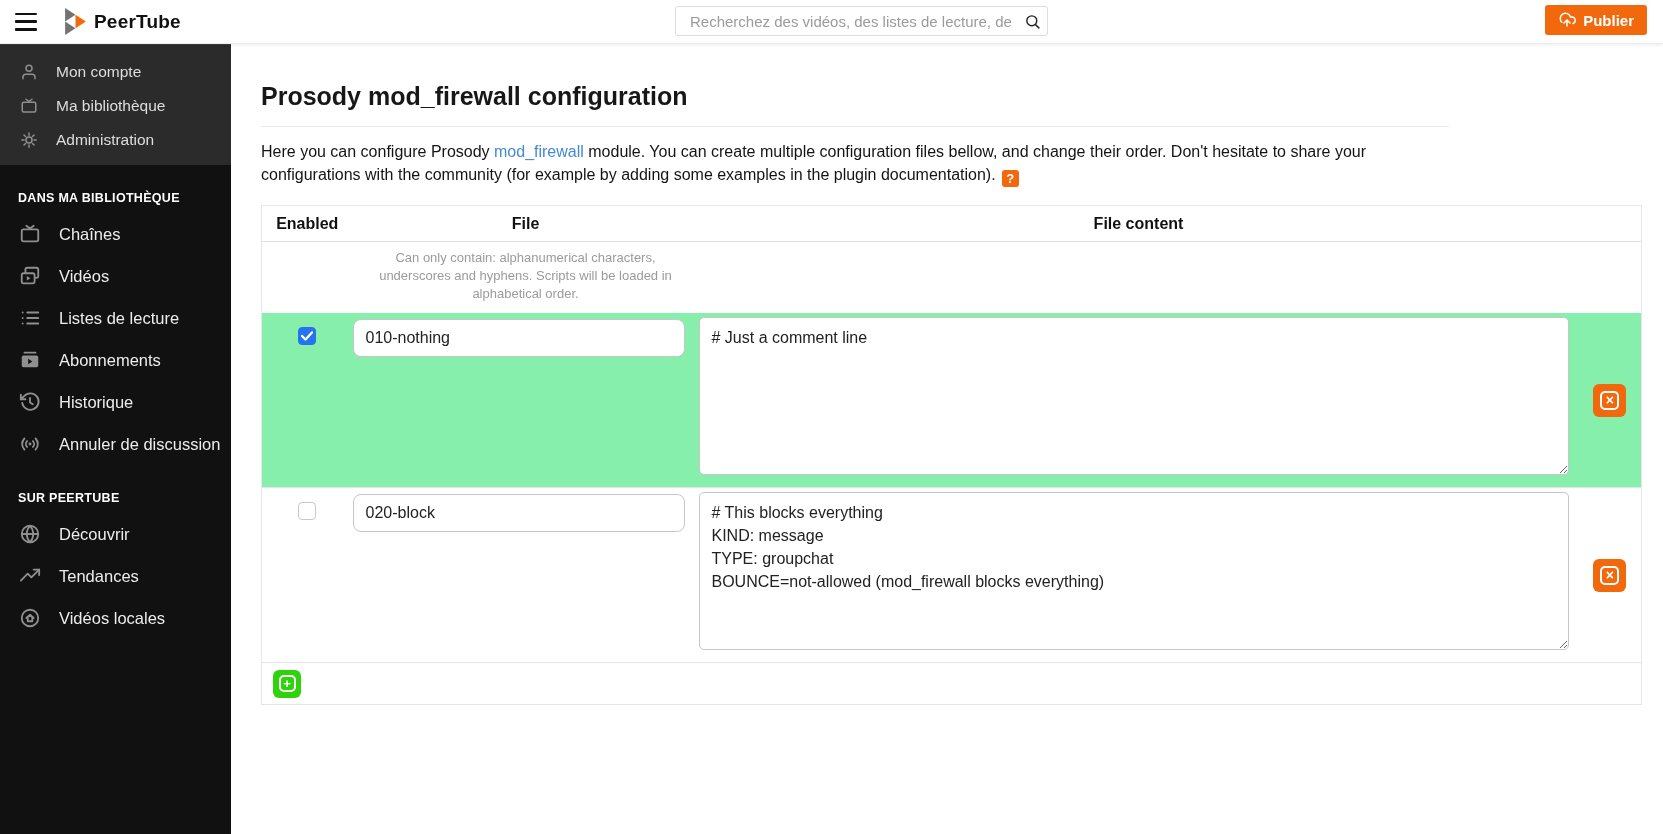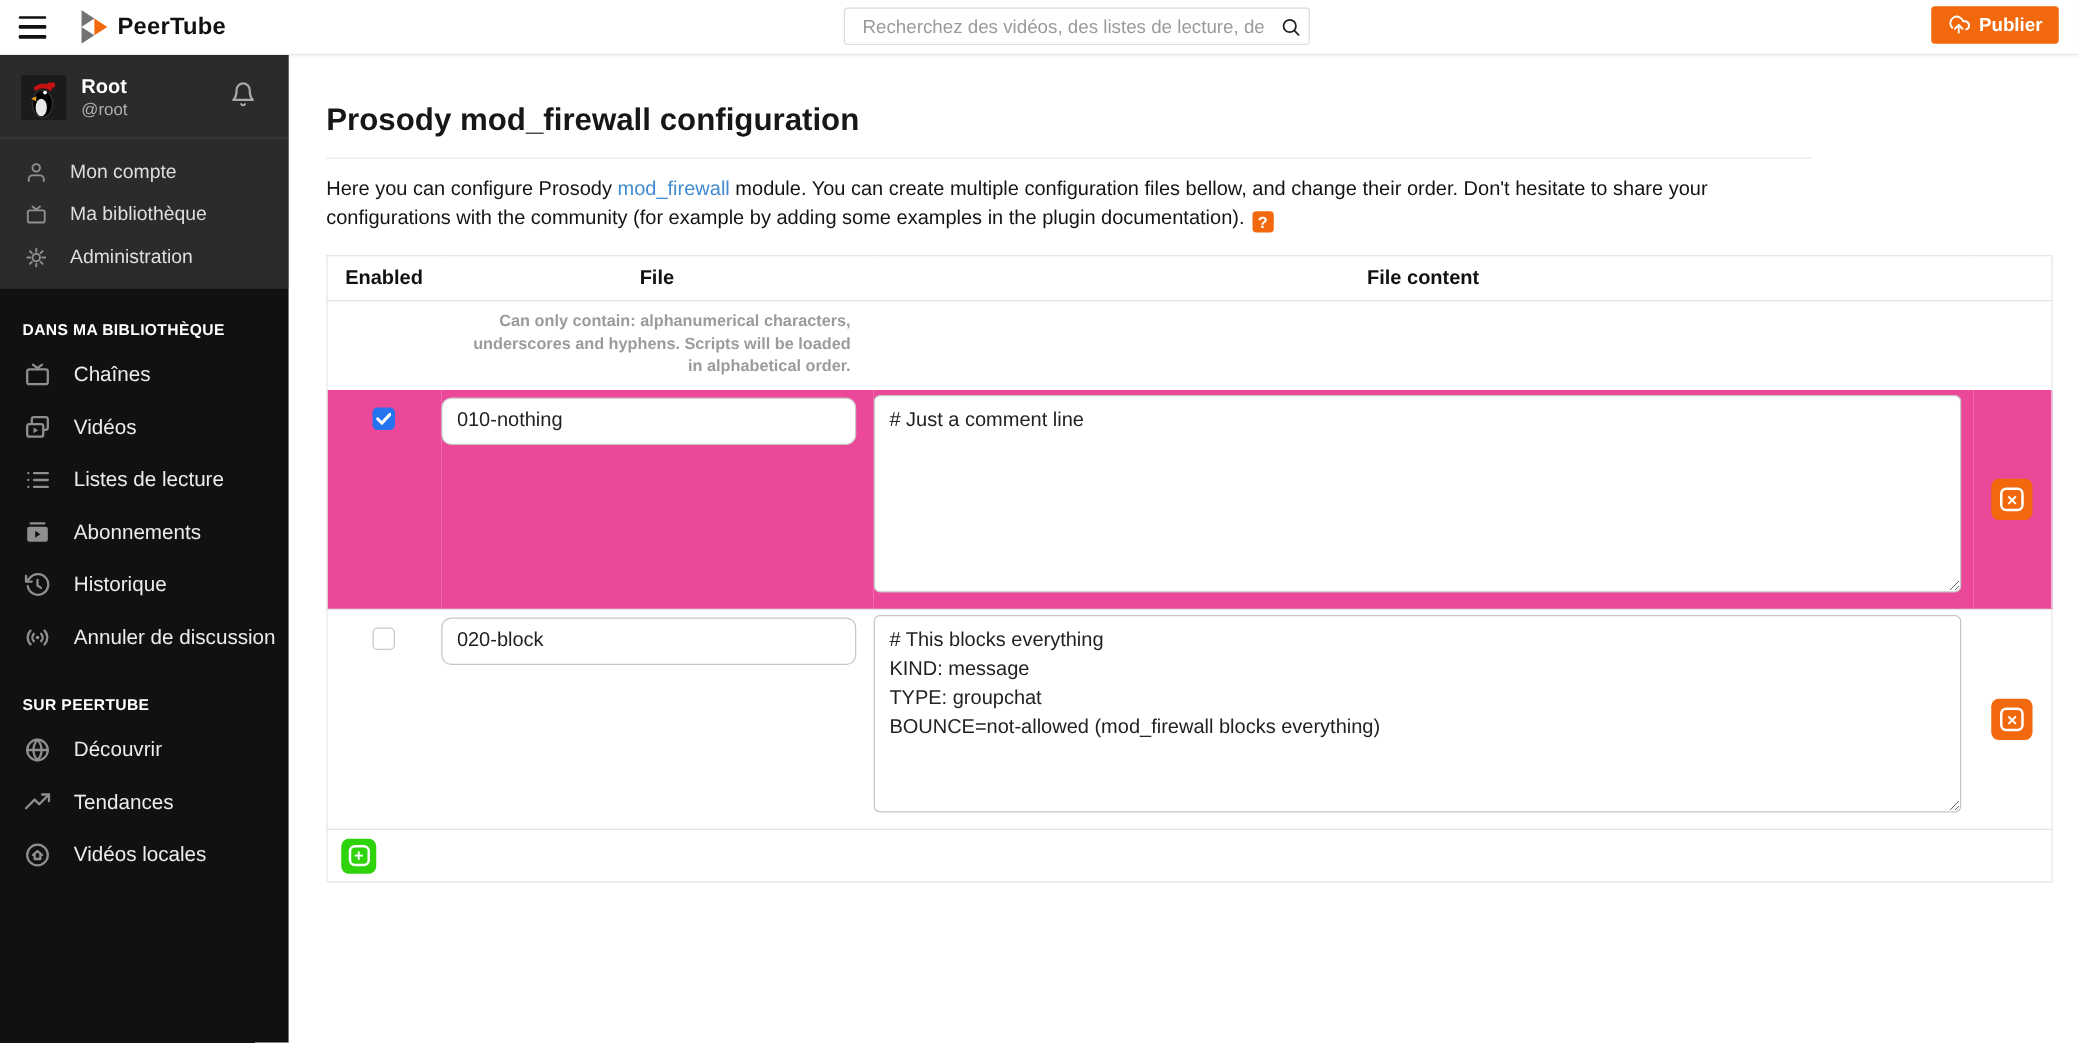--- a/index.html
+++ b/index.html
@@ -53,22 +53,22 @@
   .intro a { color:#418bd1; text-decoration:none; cursor:pointer; }
   .help-badge { display:inline-flex; width:17px; height:17px; background:#F2690D; color:#fff; border-radius:3px;
     font-size:13px; font-weight:bold; align-items:center; justify-content:center; margin-left:6px;
     vertical-align:-3px; cursor:pointer; }
 
   table.cfg { width:1380px; margin-top:18px; border-collapse:collapse; table-layout:fixed;
     border:1px solid #e7e7e7; }
   table.cfg th { font-size:16px; font-weight:bold; color:#111; text-align:center;
     height:36px; border-bottom:1px solid #dee2e6; }
   tr.hint-row td { background:#fff; padding:7px 0 10px 0; }
-  .name-hint { font-size:13px; color:#9b9b9b; text-align:right; line-height:18px; width:310px; margin:0 auto;font-weight:bold; }
-  tr.cfg-row.striped { background:#ec4899; }
+  .name-hint { font-size:13px; color:#9b9b9b; text-align:center; line-height:18px; width:310px; margin:0 auto; }
+  tr.cfg-row.striped { background:#86efac; }
   tr.cfg-row td { border-bottom:1px solid #e4e4e4; }
   tr.hint-row td { border-bottom:0; }
   td.cell-enabled { vertical-align:top; padding-top:14px; text-align:center; }
   td.cell-name { vertical-align:top; padding:6px 14px 0 0; }
   td.cell-content { vertical-align:top; padding:4px 10px 8px 0; }
   td.cell-delete { vertical-align:middle; text-align:center; }
   .cb { display:inline-block; width:18px; height:18px; border:1px solid #c9c9c9; border-radius:4px;
     background:#fff; cursor:pointer; position:relative; }
   .cb svg { display:none; position:absolute; left:2px; top:3px; }
   .cb.checked { background:#2673f0; border-color:#2673f0; }
@@ -126,43 +126,20 @@
       <path d="M20 16.7A4.5 4.5 0 0 0 18 8h-1.3A7 7 0 1 0 5 14.9"></path>
       <polyline points="16 16 12 12 8 16"></polyline>
       <line x1="12" y1="12.5" x2="12" y2="20"></line>
     </svg>
     <span>Publier</span>
   </button>
 </header>
 
 <nav class="sidebar">
   <div class="side-top">
-    <div class="userbox">
-      <div class="avatar">
-        <svg width="36" height="36" viewBox="0 0 36 36">
-          <rect width="36" height="36" fill="#1b1b1b"></rect>
-          <ellipse cx="17" cy="23" rx="8" ry="11" fill="#000" stroke="#333"></ellipse>
-          <ellipse cx="16" cy="26" rx="4.5" ry="7" fill="#e8e8e8"></ellipse>
-          <circle cx="19" cy="14" r="1.5" fill="#fff"></circle>
-          <polygon points="12,17 8,19 12,21" fill="#e8a013"></polygon>
-          <path d="M10 10 Q17 4 25 9 L24 13 Q17 8 11 13 Z" fill="#c41111"></path>
-          <rect x="21" y="6" width="6" height="4" rx="1" fill="#c41111"></rect>
-        </svg>
-      </div>
-      <div class="user-meta">
-        <div class="user-name">Root</div>
-        <div class="user-handle">@root</div>
-      </div>
-      <div class="bell">
-        <svg class="stroke" width="21" height="21" viewBox="0 0 24 24">
-          <path d="M18 8A6 6 0 0 0 6 8c0 7-3 9-3 9h18s-3-2-3-9"></path>
-          <path d="M13.7 21a2 2 0 0 1-3.4 0"></path>
-        </svg>
-      </div>
-    </div>
     <div class="acct-links">
       <div class="acct-link">
         <span class="ico">
           <svg class="stroke" width="18" height="18" viewBox="0 0 24 24">
             <path d="M20 21v-2a4 4 0 0 0-4-4H8a4 4 0 0 0-4 4v2"></path>
               <circle cx="12" cy="7" r="4"></circle>
           </svg>
           </span>
         <span class="lbl">Mon compte</span>
       </div>

